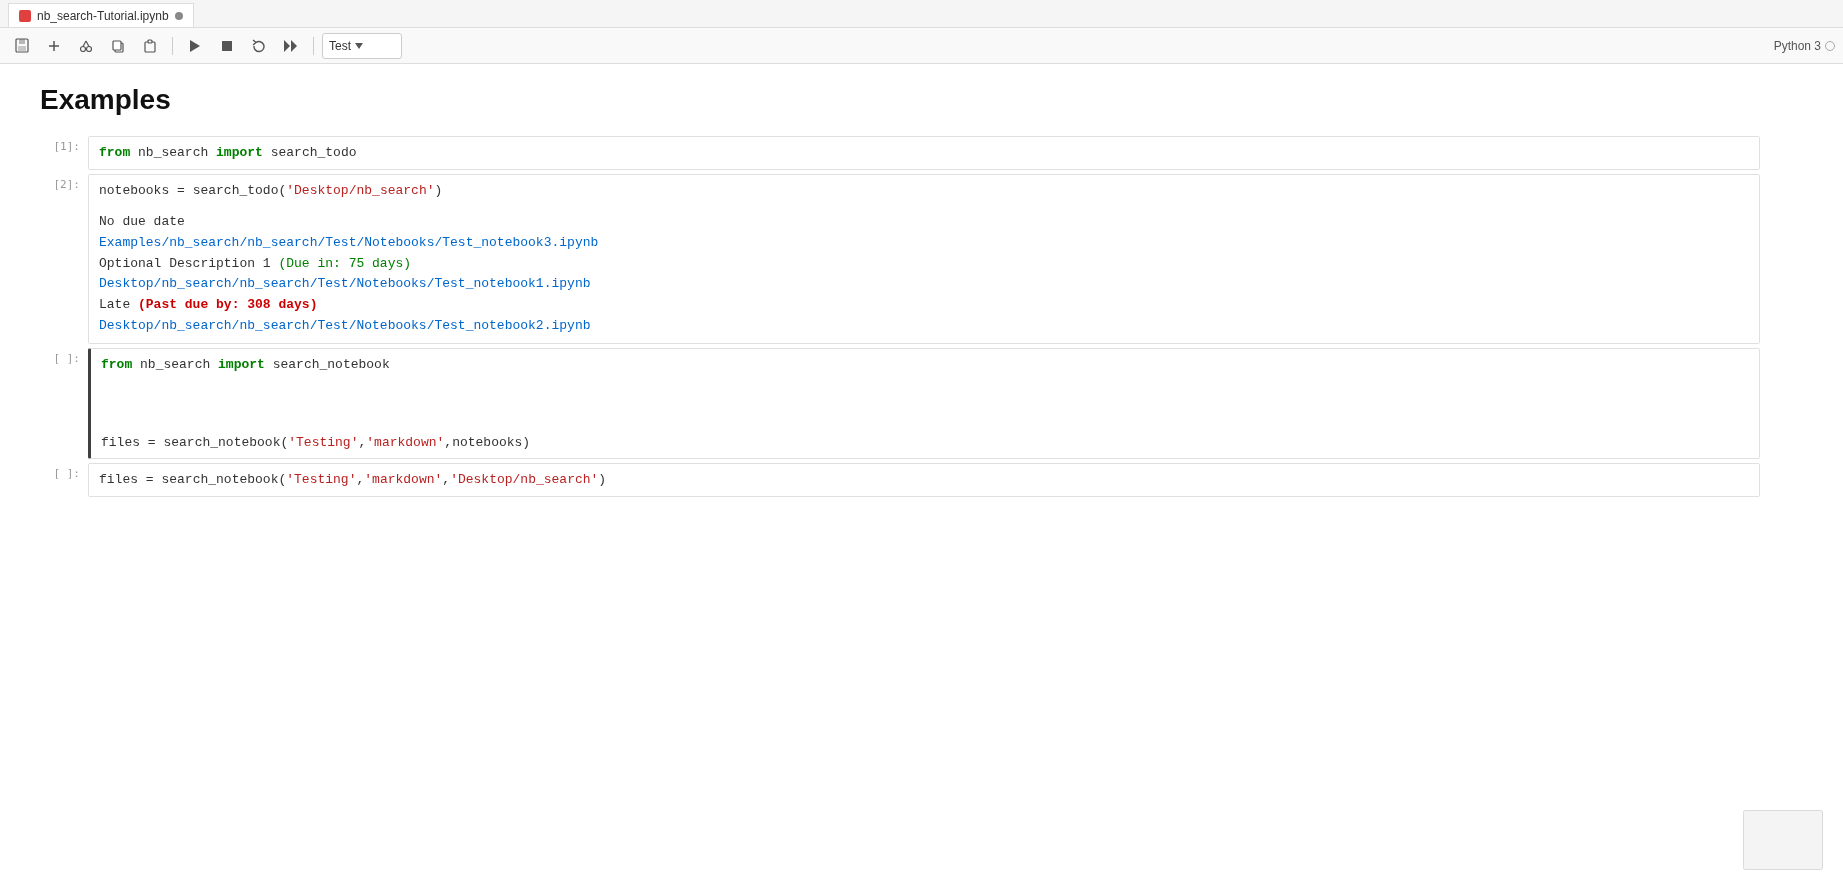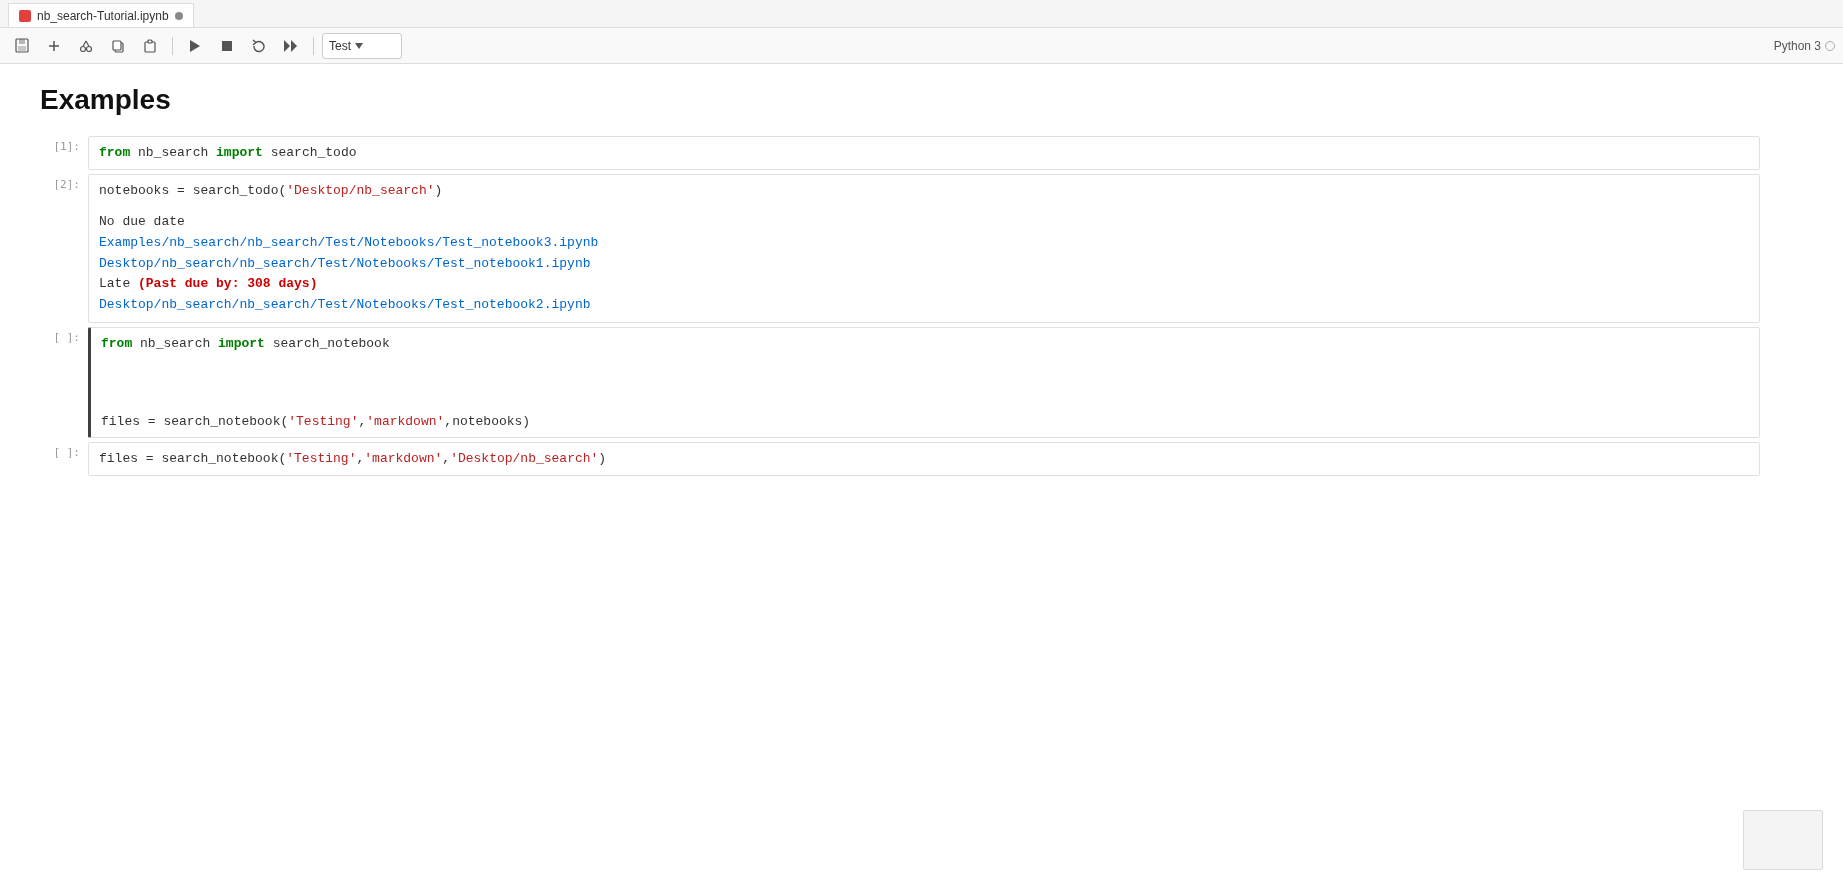--- a/index.html
+++ b/index.html
@@ -274,20 +274,21 @@
     </div>
   </div>
 
   <div class="cell">
     <div class="cell-label">[2]:</div>
     <div class="cell-content">
       <div class="cell-input"><span>notebooks</span> = <span>search_todo</span>(<span style="color:#ba2121">'Desktop/nb_search'</span>)</div>
       <div class="cell-output">
         <div><span class="out-text">No due date</span></div>
         <div><a href="#" class="out-link">Examples/nb_search/nb_search/Test/Notebooks/Test_notebook3.ipynb</a></div>
+        <div><span class="out-text">Optional Description 1 </span><span class="out-green">(Due in: 75 days)</span></div>
         <div><a href="#" class="out-link">Desktop/nb_search/nb_search/Test/Notebooks/Test_notebook1.ipynb</a></div>
         <div><span class="out-text">Late </span><span class="out-red">(Past due by: 308 days)</span></div>
         <div><a href="#" class="out-link">Desktop/nb_search/nb_search/Test/Notebooks/Test_notebook2.ipynb</a></div>
       </div>
     </div>
   </div>
 
   <div class="cell">
     <div class="cell-label">[ ]:</div>
     <div class="cell-content cell-active">

